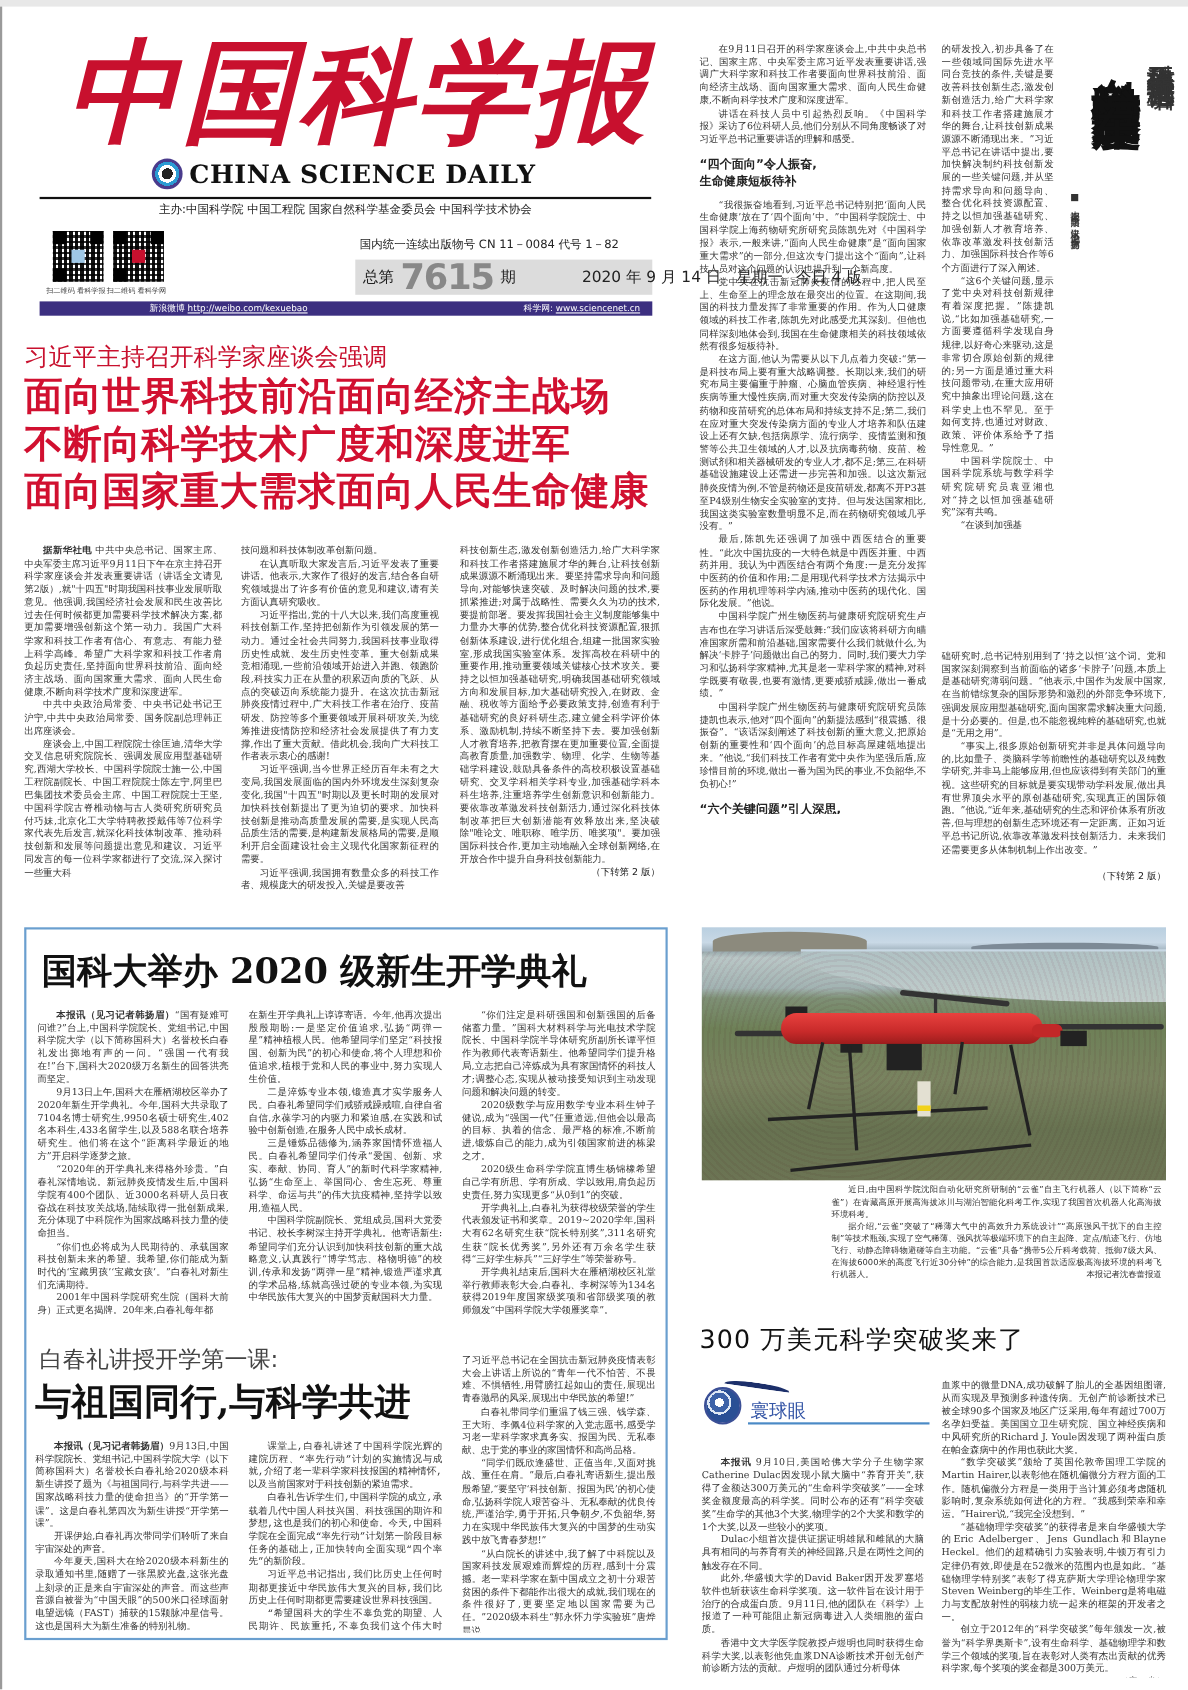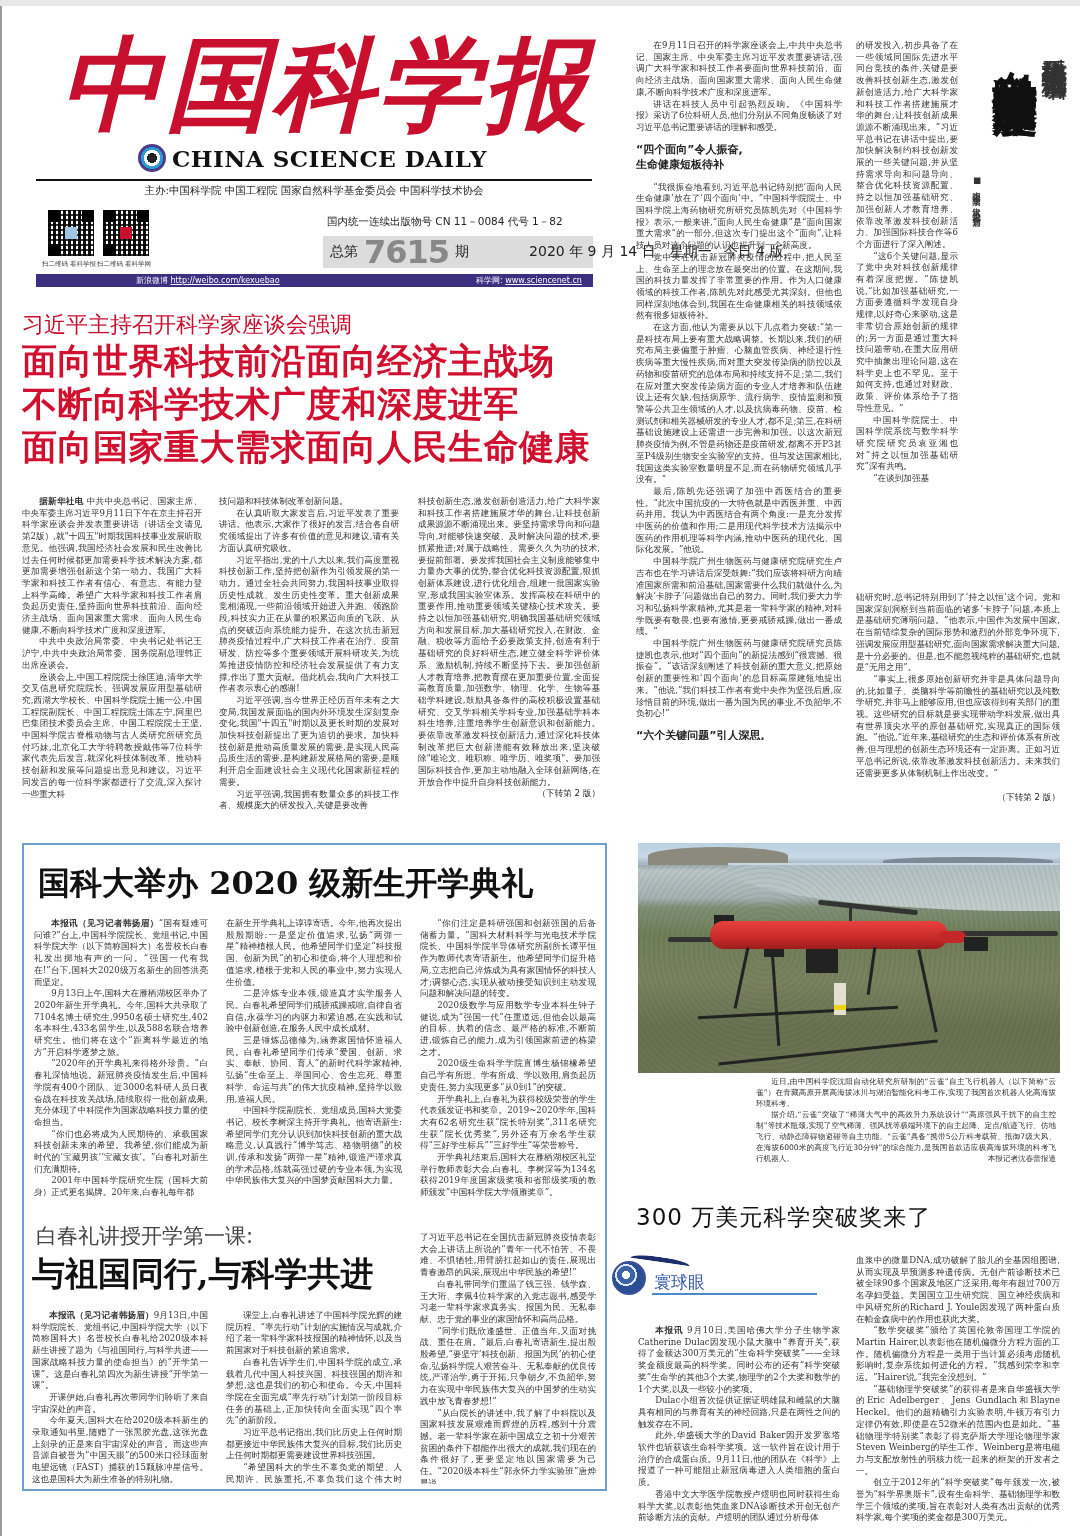--- a/index.html
+++ b/index.html
@@ -83,21 +83,21 @@
   .drone-leg { position: absolute; width: 3px; background: #222; }
   .drone-skid { position: absolute; height: 3px; background: #222; }
   .drone-box { position: absolute; left: 168px; top: 106px; width: 32px; height: 24px; background: #222; }
   .drone-motor { position: absolute; width: 20px; height: 12px; background: #222; }
   .photo-caption { position: absolute; left: 756px; top: 1076px; width: 300px; font-family: "DejaVu Sans", sans-serif; font-size: 7.6px; line-height: 11px; color: #333; text-align: justify; }
   .photo-caption p { text-indent: 2em; }
   .photo-caption .credit { float: right; }
 
   
   .prize-title { position: absolute; left: 636px; top: 1202px; font-family: "DejaVu Sans", sans-serif; font-size: 23px; color: #111; white-space: nowrap; letter-spacing: 1px; }
-  .globe-logo { position: absolute; left: 612px; top: 1257px; width: 200px; height: 40px; }
+  .globe-logo { position: absolute; left: 640px; top: 1257px; width: 200px; height: 40px; }
   .globe { position: absolute; left: 0; top: 4px; width: 34px; height: 34px; border-radius: 50%;
     background: radial-gradient(circle at 40% 40%, #fff 0 4px, #3d62a8 4px 9px, #dfe8f5 9px 11px, #2a4f95 11px 17px); border: 2px solid #3b4f96; }
   .globe-swoosh { position: absolute; left: 18px; top: 0; width: 60px; height: 10px; border-radius: 50%; border-top: 5px solid #1c2f6a; transform: rotate(8deg); }
   .globe-label { position: absolute; left: 42px; top: 14px; font-family: "DejaVu Serif", serif; font-size: 17px; color: #3556a6; }
   .globe-rule { position: absolute; left: 40px; top: 36px; width: 165px; height: 2px; background: #4a8ac6; }
 </style>
 </head>
 <body>
 
 <div class="topbar"></div>
@@ -221,21 +221,21 @@
 
 <div class="lesson-kicker">白春礼讲授开学第一课:</div>
 <div class="lesson-title">与祖国同行,与科学共进</div>
 
 <div class="col" style="left:32px;top:1310px;width:176px;height:174px;">
   <p><span class="lead">本报讯（见习记者韩扬眉）</span><span>9月13日,中国科学院院长、党组书记,中国科学院大学（以下简称国科大）名誉校长白春礼给2020级本科新生讲授了题为《与祖国同行,与科学共进——国家战略科技力量的使命担当》的“开学第一课”。这是白春礼第四次为新生讲授“开学第一课”。</span></p>
   <p>开课伊始,白春礼再次带同学们聆听了来自宇宙深处的声音。</p>
   <p>今年夏天,国科大在给2020级本科新生的录取通知书里,随赠了一张黑胶光盘,这张光盘上刻录的正是来自宇宙深处的声音。而这些声音源自被誉为“中国天眼”的500米口径球面射电望远镜（FAST）捕获的15颗脉冲星信号。这也是国科大为新生准备的特别礼物。</p>
 
 </div>
-<div class="col" style="left:226px;top:1310px;width:176px;height:174px;">
+<div class="col" style="left:226px;top:1310px;width:176px;height:174px;font-family:Liberation Mono, monospace;">
   <p>课堂上,白春礼讲述了中国科学院光辉的建院历程、“率先行动”计划的实施情况与成就,介绍了老一辈科学家科技报国的精神情怀,以及当前国家对于科技创新的紧迫需求。</p>
   <p>白春礼告诉学生们,中国科学院的成立,承载着几代中国人科技兴国、科技强国的期许和梦想,这也是我们的初心和使命。今天,中国科学院在全面完成“率先行动”计划第一阶段目标任务的基础上,正加快转向全面实现“四个率先”的新阶段。</p>
   <p>习近平总书记指出,我们比历史上任何时期都更接近中华民族伟大复兴的目标,我们比历史上任何时期都更需要建设世界科技强国。</p>
   <p>“希望国科大的学生不辜负党的期望、人民期许、民族重托,不辜负我们这个伟大时代。”白春礼给予同学们殷切期许。</p>
 
 </div>
 <div class="col" style="left:420px;top:1232px;width:176px;height:252px;">
   <p class="noind">了习近平总书记在全国抗击新冠肺炎疫情表彰大会上讲话上所说的“青年一代不怕苦、不畏难、不惧牺牲,用臂膀扛起如山的责任,展现出青春激昂的风采,展现出中华民族的希望!”</p>
   <p>白春礼带同学们重温了钱三强、钱学森、王大珩、李佩4位科学家的入党志愿书,感受学习老一辈科学家求真务实、报国为民、无私奉献、忠于党的事业的家国情怀和高尚品格。</p>
   <p>“同学们既欣逢盛世、正值当年,又面对挑战、重任在肩。”最后,白春礼寄语新生,提出殷殷希望,“要坚守‘科技创新、报国为民’的初心使命,弘扬科学院人艰苦奋斗、无私奉献的优良传统,严谨治学,勇于开拓,只争朝夕,不负韶华,努力在实现中华民族伟大复兴的中国梦的生动实践中放飞青春梦想!”</p>

